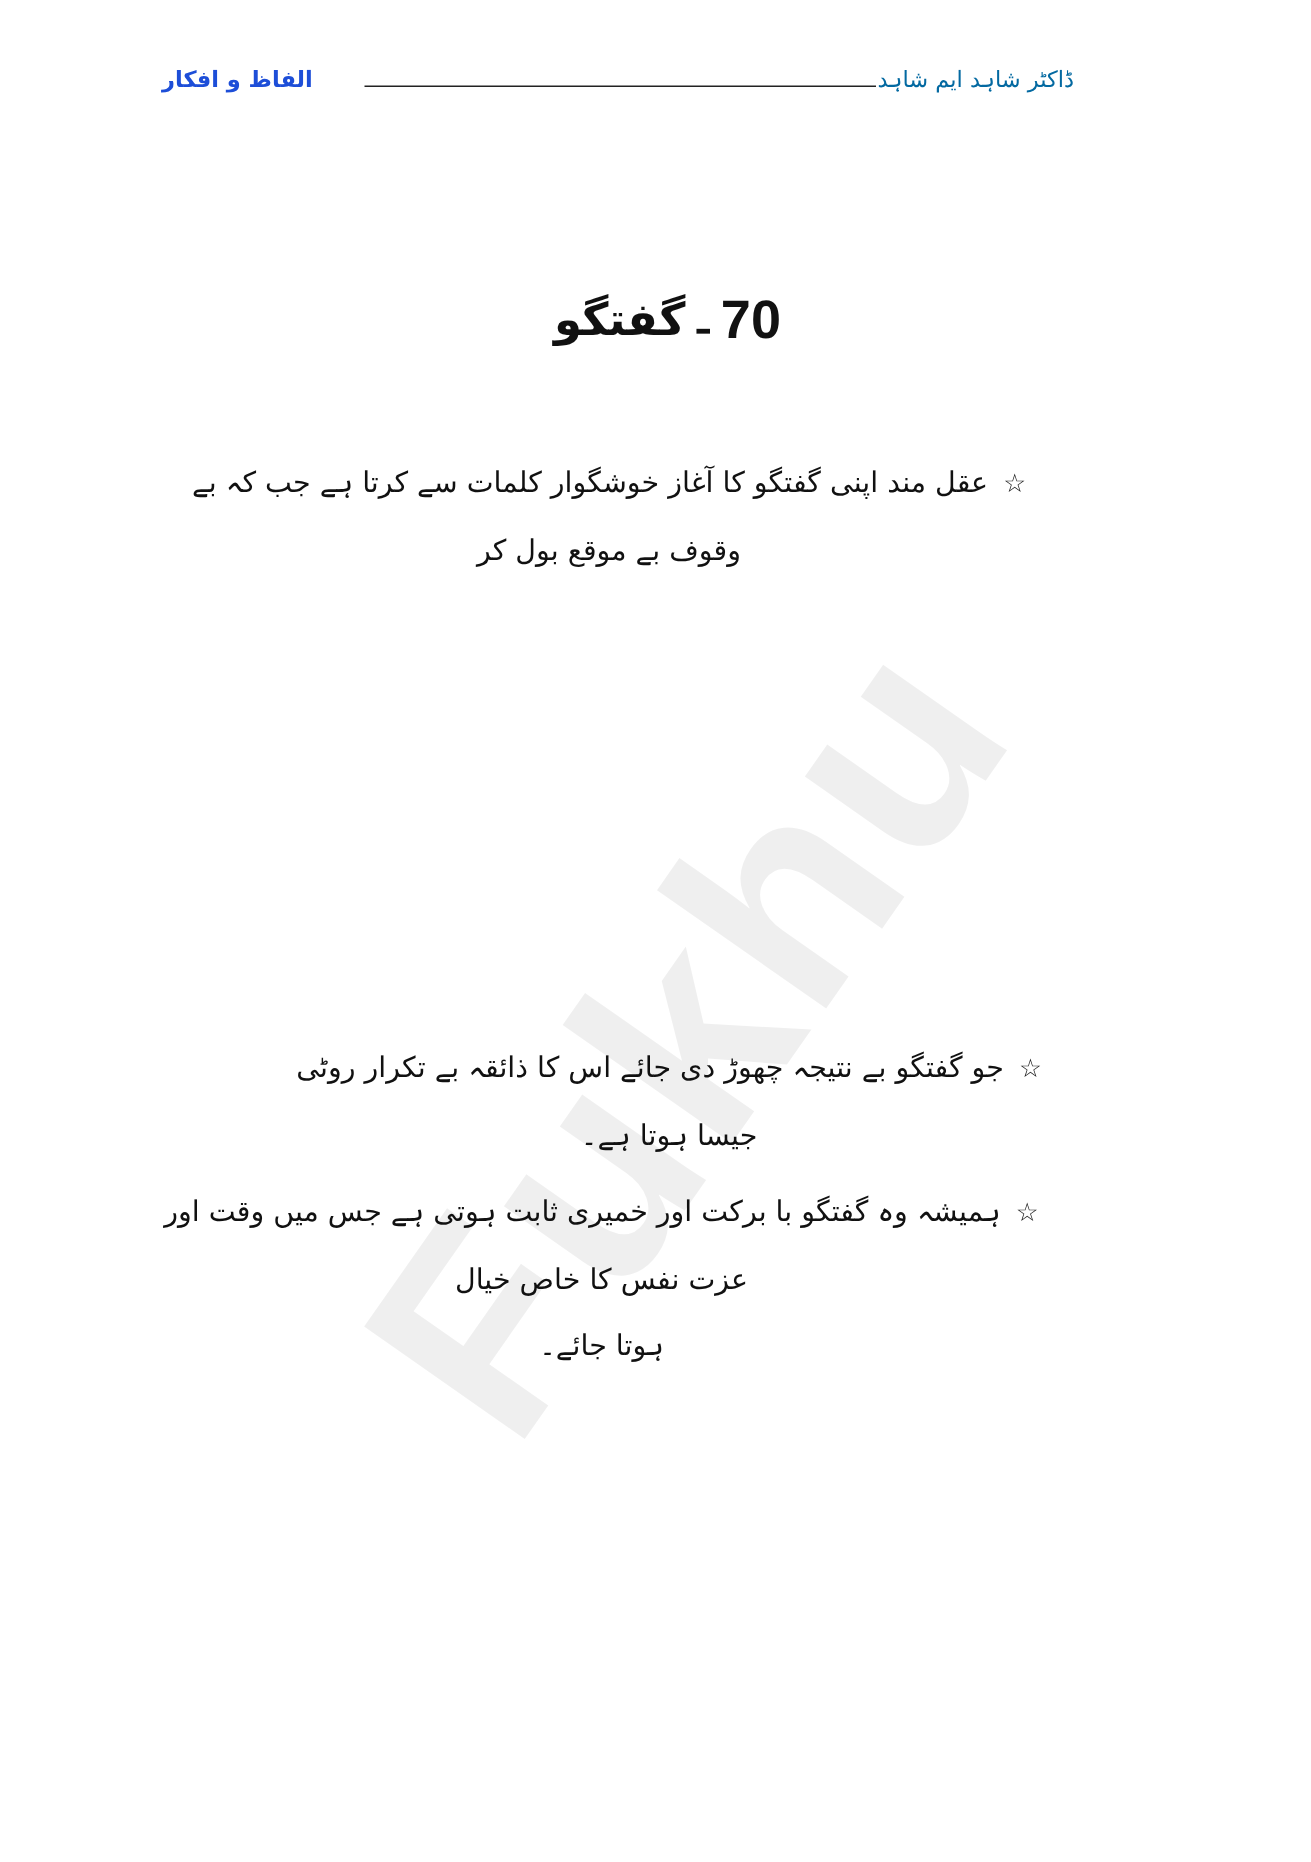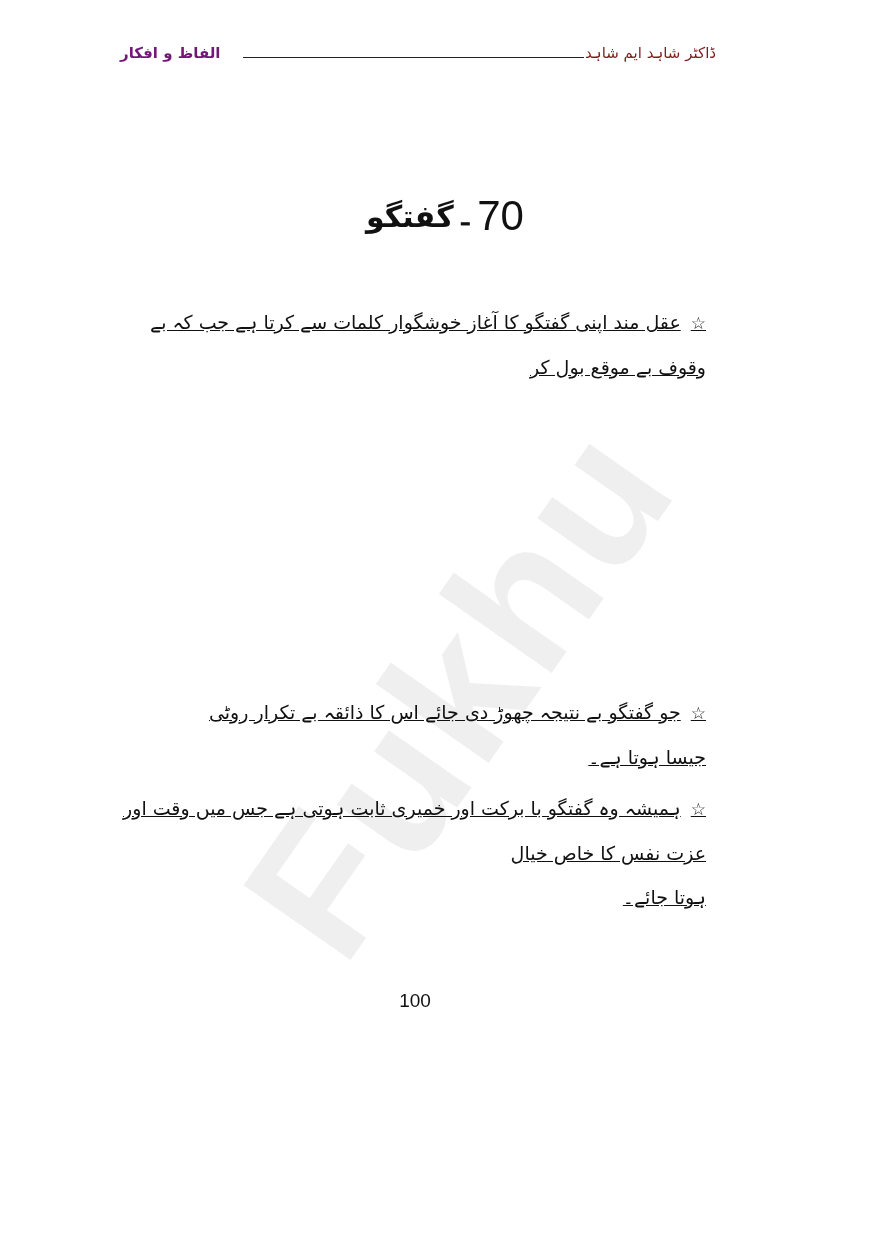--- a/index.html
+++ b/index.html
@@ -21,54 +21,54 @@
       background: #ffffff;
     }
     
     .header-author {
       position: absolute;
       top: 44px;
       right: 158px;
       font-size: 15px;
       direction: rtl;
       font-family: "DejaVu Sans", sans-serif;
-      color: #7f1d1d;
+      color: #0369a1;
     }
     .header-rule {
       position: absolute;
       top: 57px;
       left: 243px;
       width: 341px;
       height: 0;
       border-top: 1.5px solid #222;
     }
     .header-book {
       position: absolute;
       top: 44px;
-      left: 120px;
+      left: 108px;
       font-size: 15px;
       direction: rtl;
       font-family: "DejaVu Sans", sans-serif;
       font-weight: bold;
-      color: #701a75;
+      color: #1d4ed8;
     }
     
     .chapter-title {
       position: absolute;
       top: 192px;
       left: 0;
       width: 874px;
       text-align: center;
       direction: rtl;
       white-space: nowrap;
     }
     .chapter-title .num {
       font-family: "Liberation Sans", sans-serif;
-      font-weight: normal;
-      font-size: 42px;
+      font-weight: bold;
+      font-size: 36px;
       display: inline-block;
       vertical-align: middle;
     }
     .chapter-title .dash {
       font-family: "Liberation Sans", sans-serif;
       font-weight: bold;
       font-size: 26px;
       display: inline-block;
       vertical-align: middle;
       margin: 0 8px;
@@ -79,26 +79,25 @@
       font-size: 30px;
       display: inline-block;
       vertical-align: middle;
       margin-left: 16px;
     }
     
     .item {
       position: absolute;
       right: 168px;
       direction: rtl;
-      text-align: right;
+      text-align: center;
       font-family: "DejaVu Sans", sans-serif;
       font-size: 19px;
       line-height: 44px;
       color: #111;
-      text-decoration: underline;
     }
     .item .star {
       font-family: "DejaVu Sans", sans-serif;
       font-size: 17px;
       margin-left: 10px;
       color: #222;
     }
     .item-1 { top: 300px; width: 600px; }
     .item-2 { top: 446px; width: 610px; }
     .item-3 { top: 593px; width: 560px; }
@@ -161,14 +160,13 @@
 
   <div class="item item-4">
     <span class="star">☆</span><span>جو گفتگو بے نتیجہ چھوڑ دی جائے اس کا ذائقہ بے تکرار روٹی جیسا ہوتا ہے۔</span>
   </div>
 
   <div class="item item-5">
     <span class="star">☆</span><span>ہمیشہ وہ گفتگو با برکت اور خمیری ثابت ہوتی ہے جس میں وقت اور عزت نفس کا خاص خیال</span>
     <span class="line2">ہوتا جائے۔</span>
   </div>
 
-  <div class="page-number">100</div>
 </div>
 
 </body></html>

